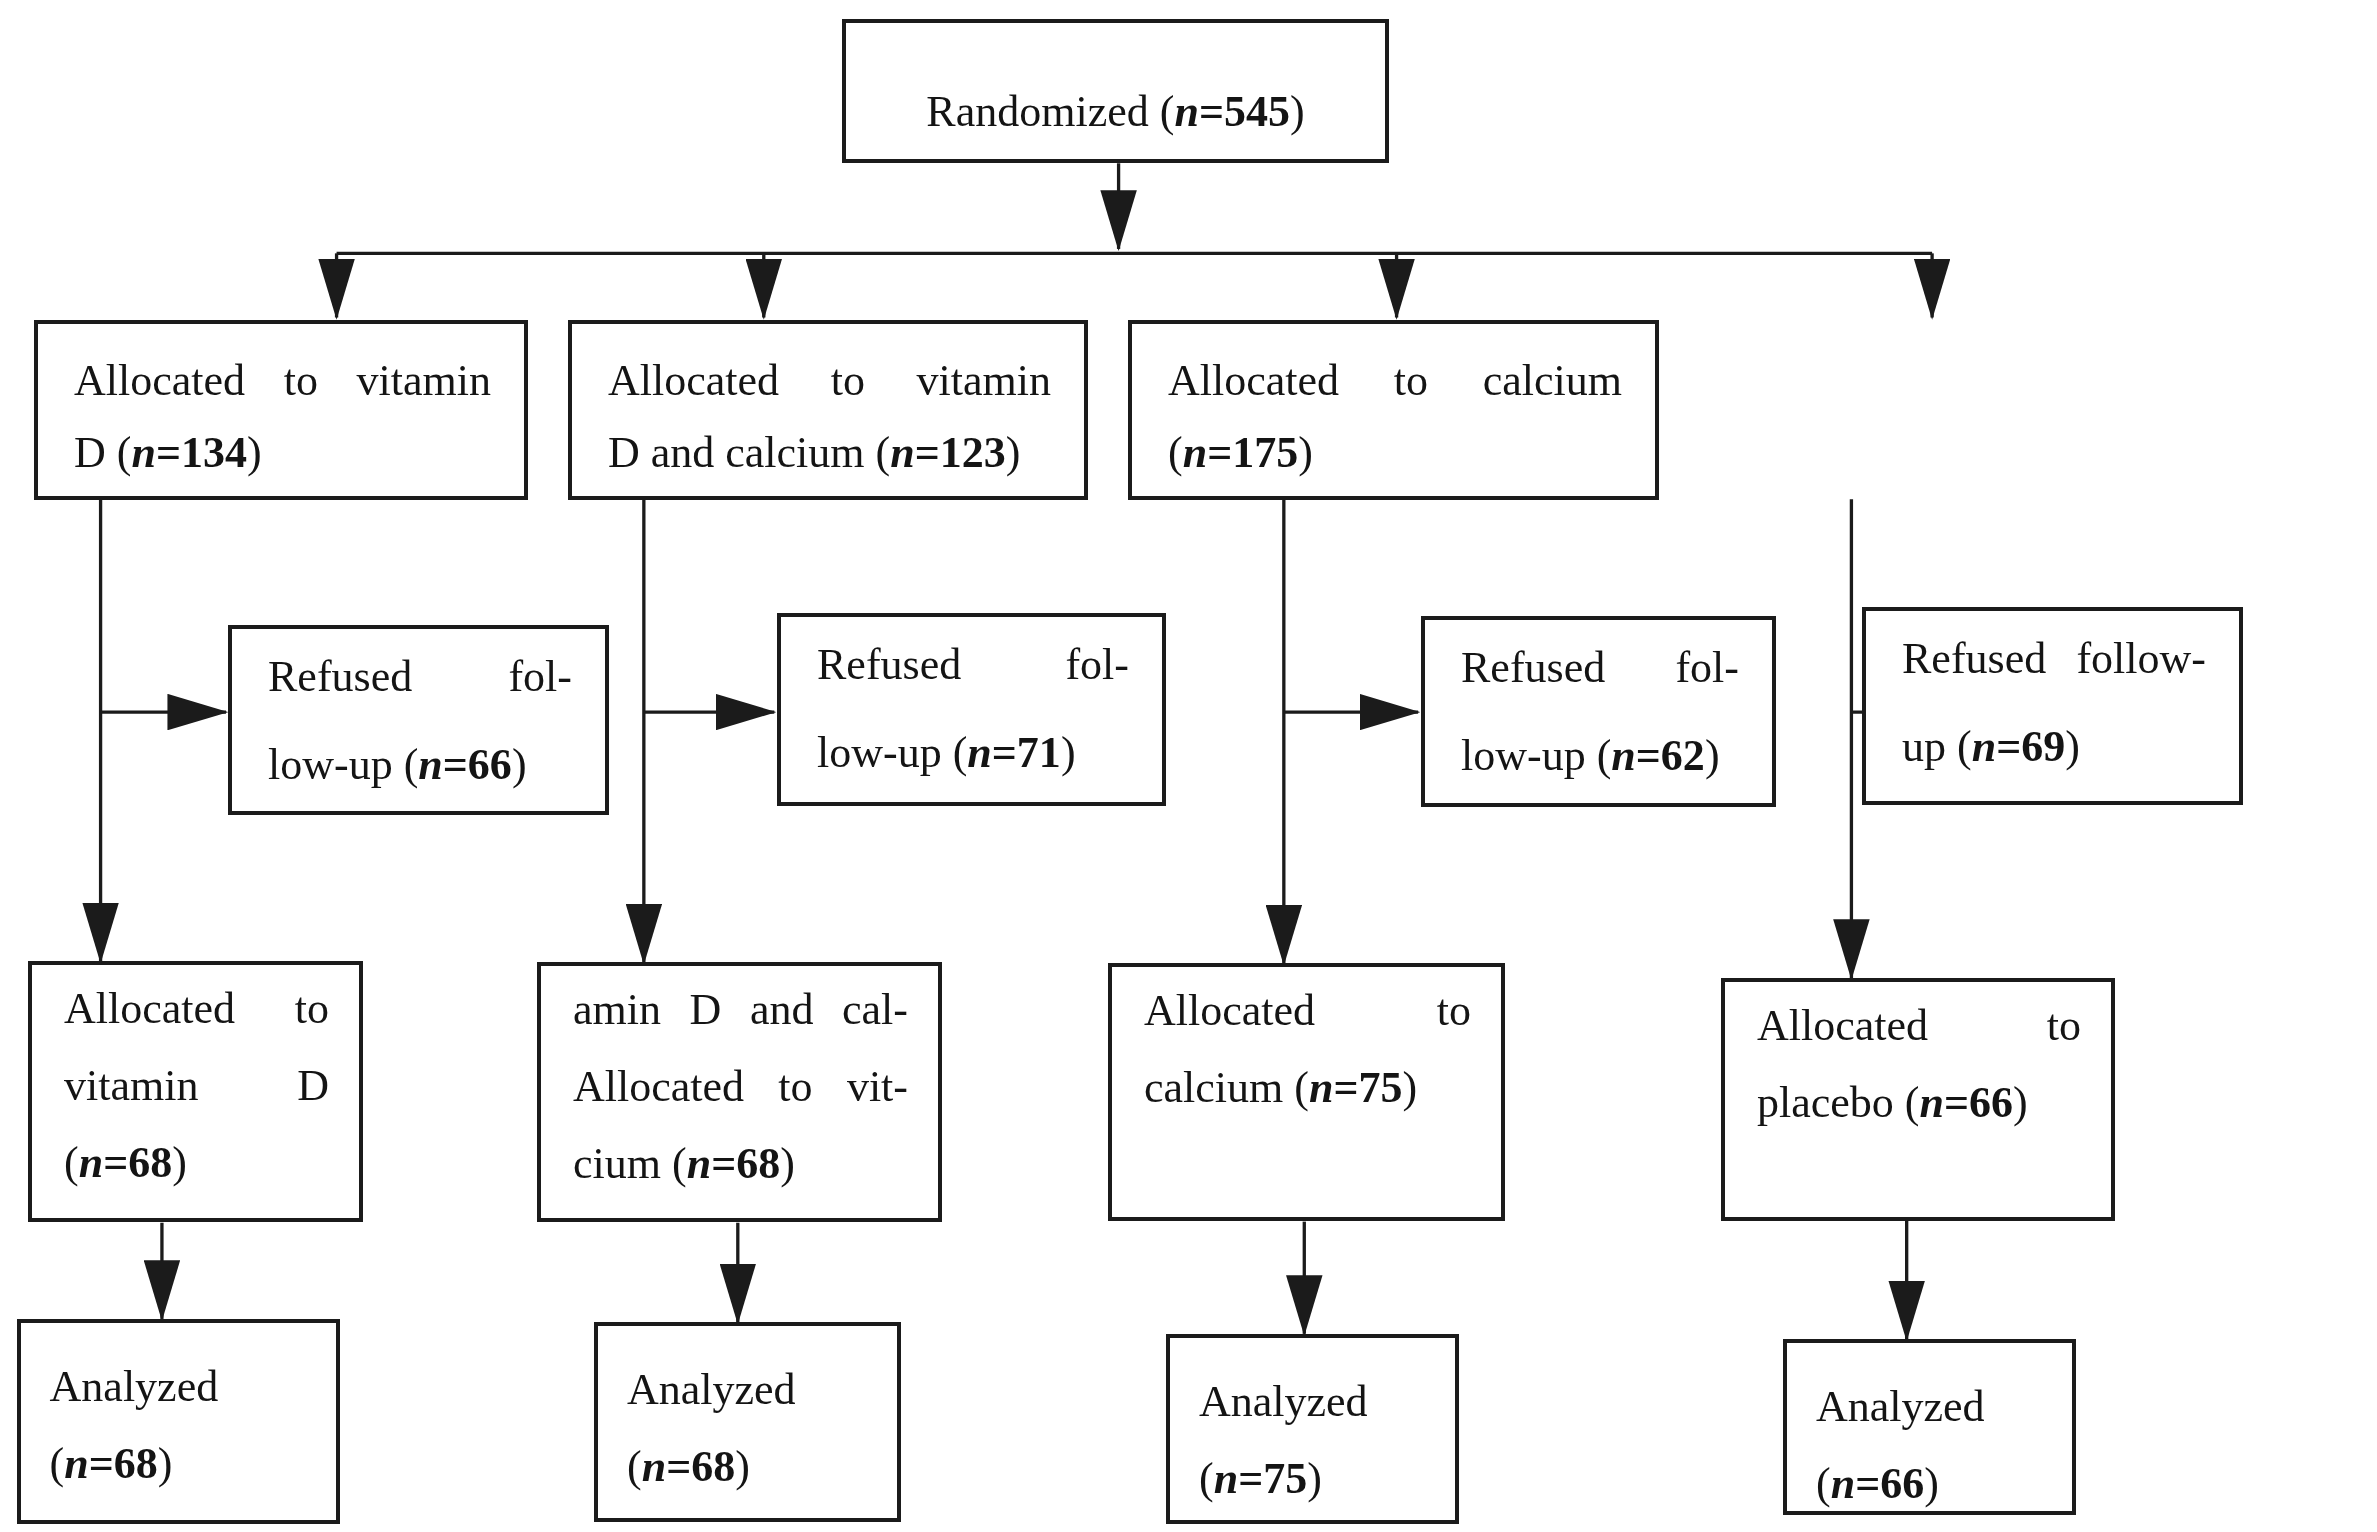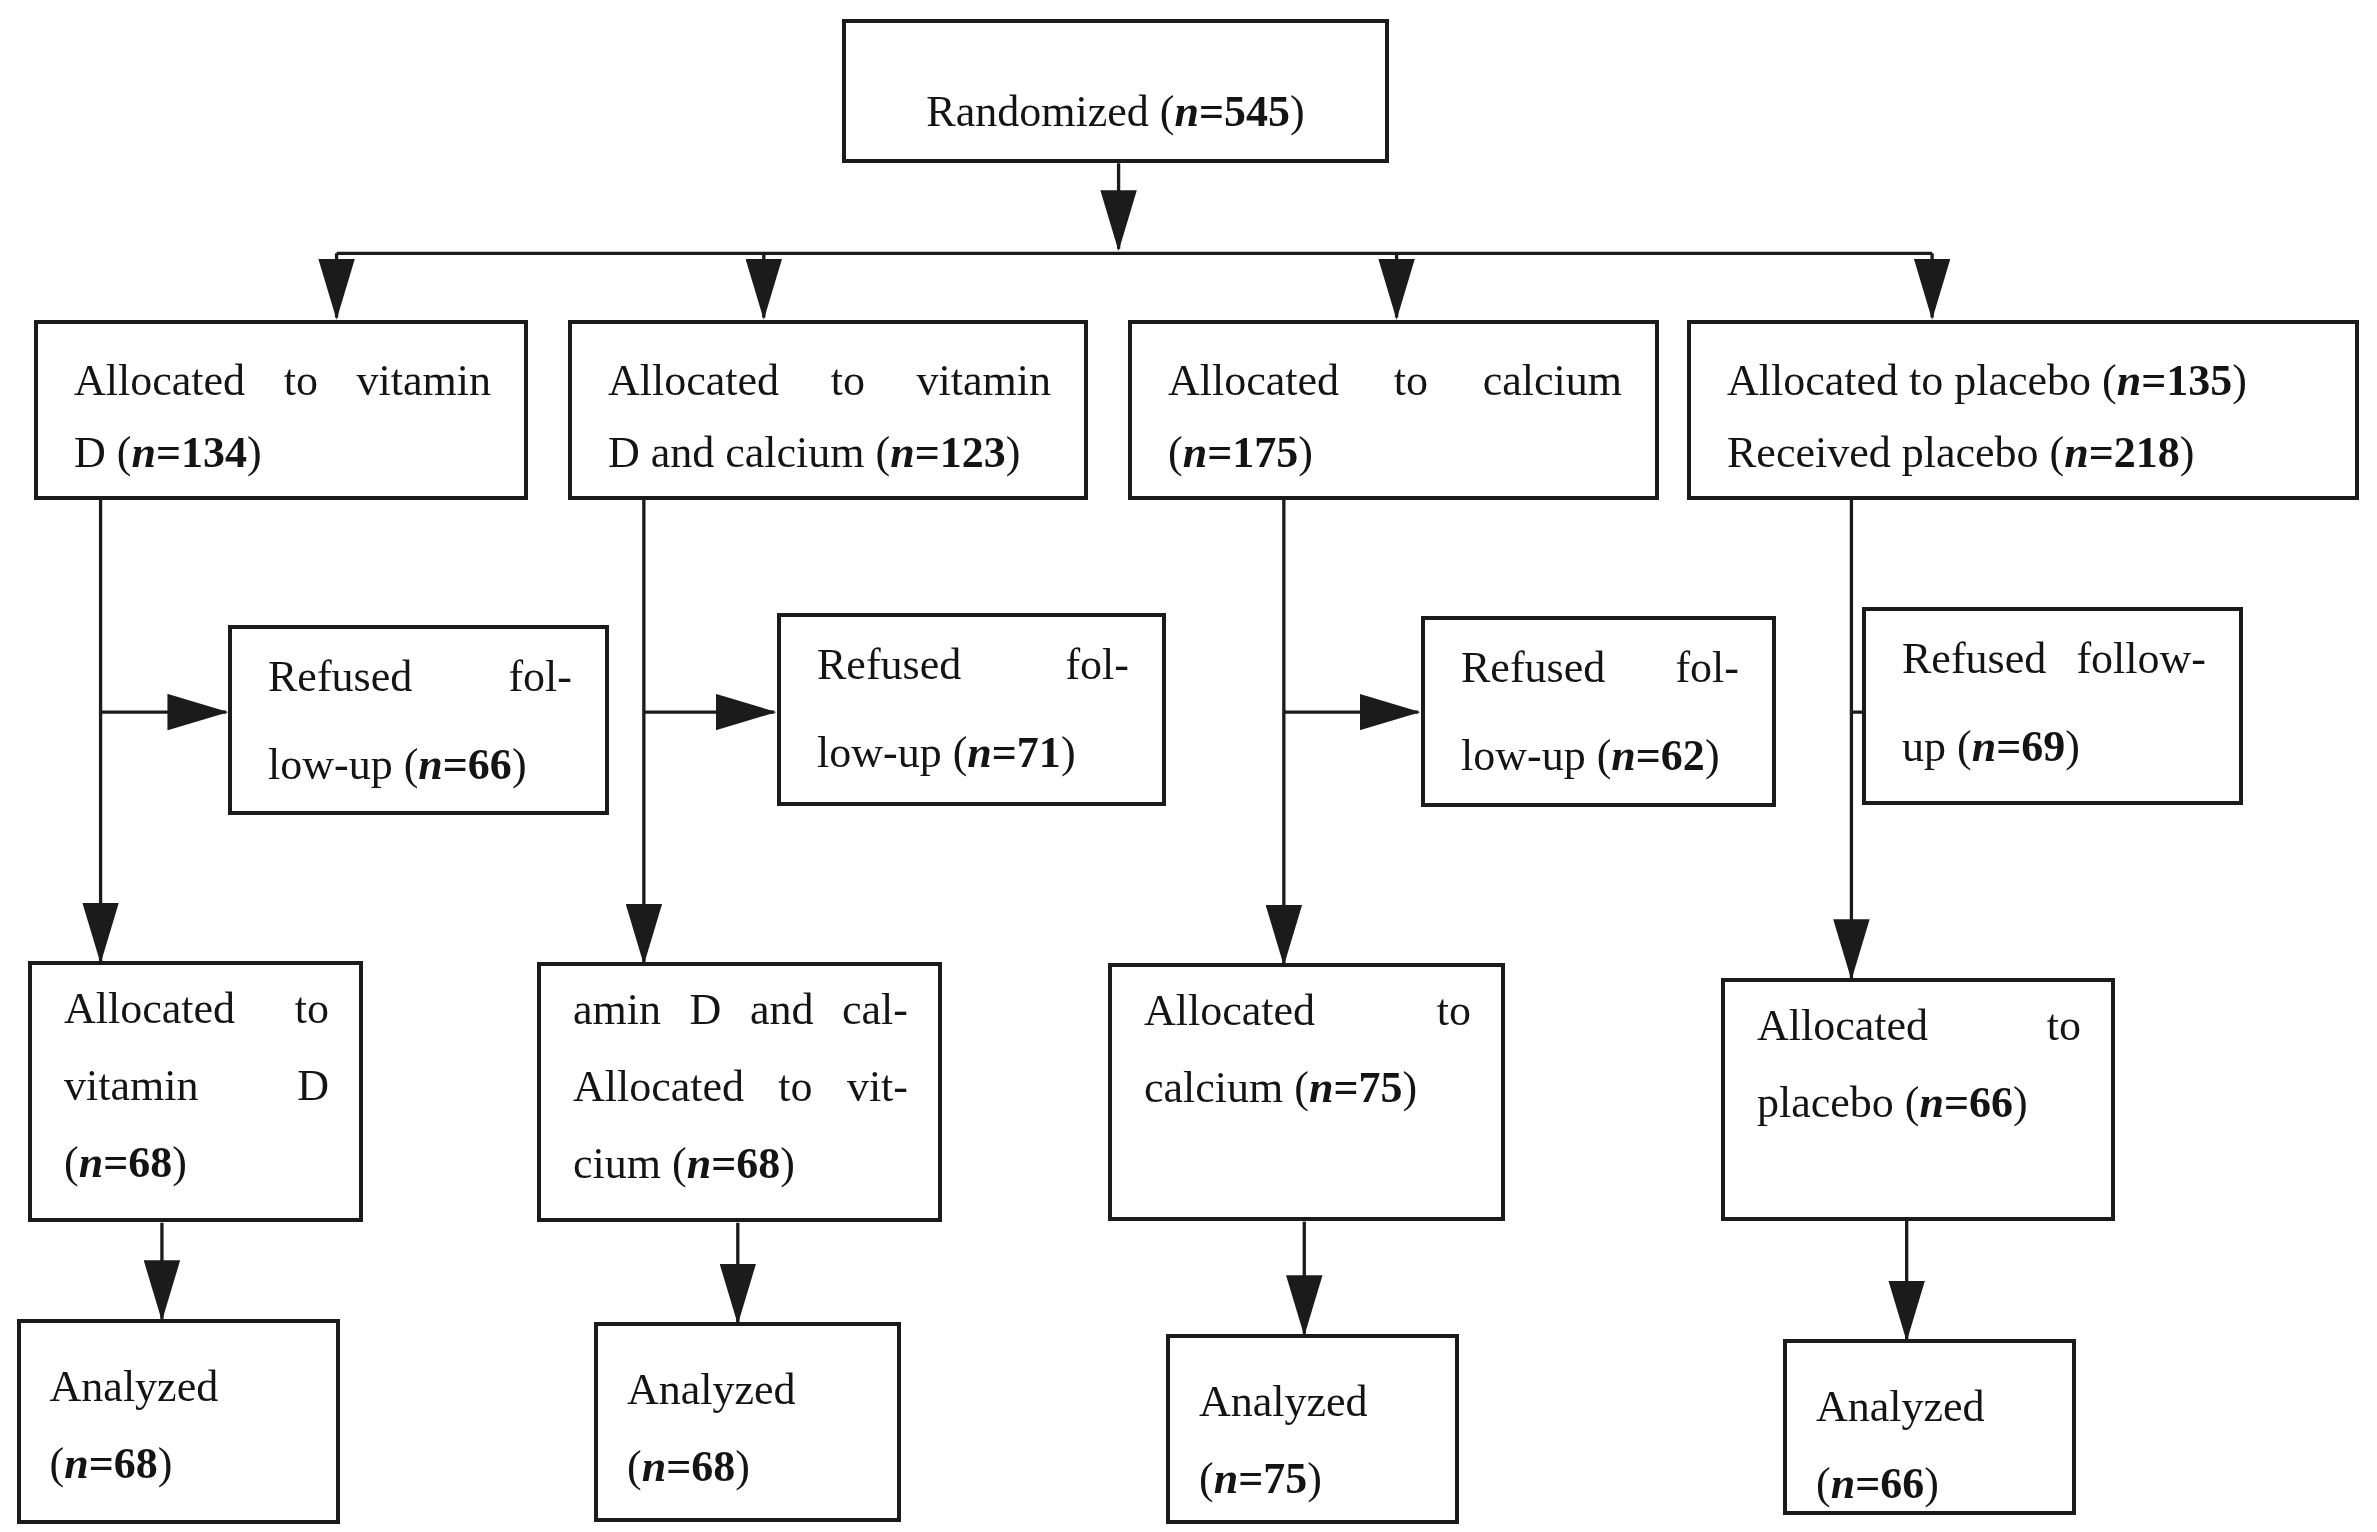--- a/index.html
+++ b/index.html
@@ -101,24 +101,20 @@
     <span class="line">D (<span class="n-it">n</span><span class="n-b">=134</span>)</span>
   </div>
   <div class="box b-row2" style="left:568px; top:320px; width:520px; height:180px;">
     <span class="line just">Allocated to vitamin</span>
     <span class="line">D and calcium (<span class="n-it">n</span><span class="n-b">=123</span>)</span>
   </div>
   <div class="box b-row2" style="left:1108px; top:320px; width:531px; height:180px;margin-left:20px;">
     <span class="line just">Allocated to calcium</span>
     <span class="line">(<span class="n-it">n</span><span class="n-b">=175</span>)</span>
   </div>
-  <div class="box b-row2" style="left:1687px; top:320px; width:672px; height:180px;">
-    <span class="line">Allocated to placebo (<span class="n-it">n</span><span class="n-b">=135</span>)</span>
-    <span class="line">Received placebo (<span class="n-it">n</span><span class="n-b">=218</span>)</span>
-  </div>
 
   <div class="box b-ref" style="left:228px; top:625px; width:381px; height:190px;">
     <span class="line just">Refused fol-</span>
     <span class="line">low-up (<span class="n-it">n</span><span class="n-b">=66</span>)</span>
   </div>
   <div class="box b-ref" style="left:777px; top:613px; width:389px; height:193px;">
     <span class="line just">Refused fol-</span>
     <span class="line">low-up (<span class="n-it">n</span><span class="n-b">=71</span>)</span>
   </div>
   <div class="box b-ref" style="left:1421px; top:616px; width:355px; height:191px;">

